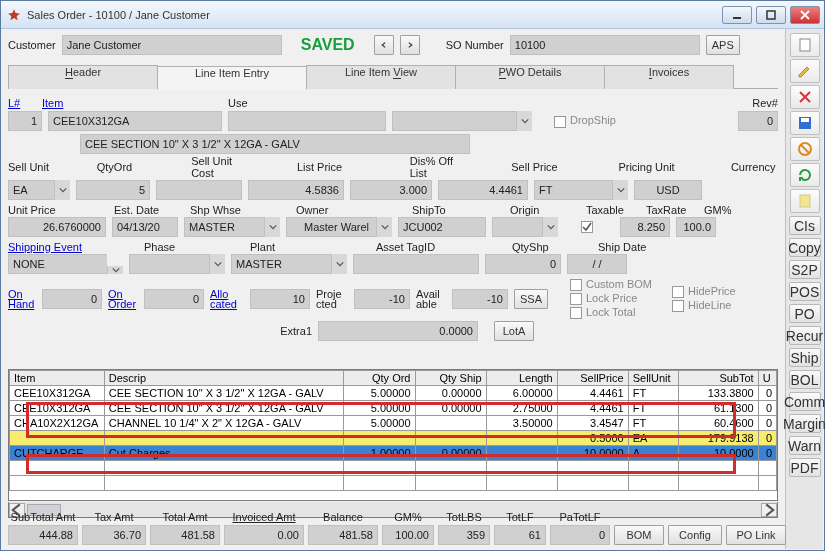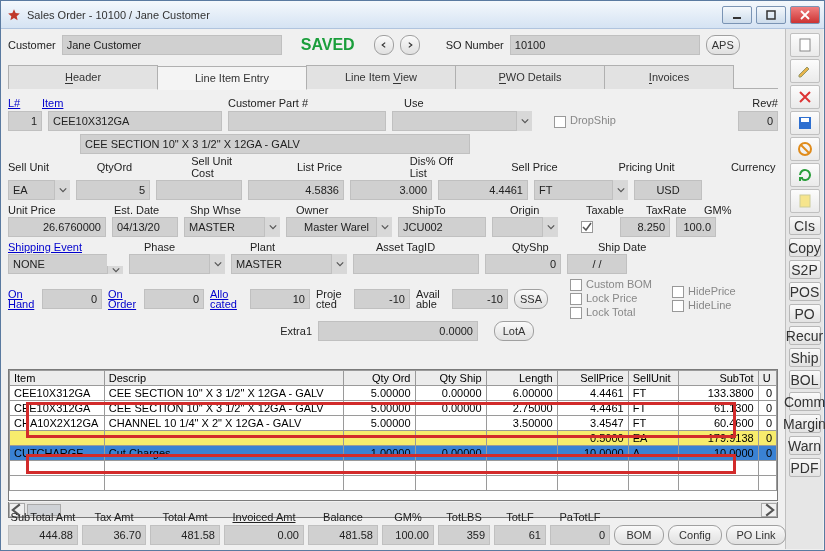--- a/index.html
+++ b/index.html
@@ -35,28 +35,28 @@
 
 #sidebar{position:absolute;right:1px;top:28px;bottom:1px;width:38px;background:#e6e6e6;border-left:1px solid #c0c0c0;display:flex;flex-direction:column;align-items:center;gap:2px;padding-top:4px;}
 .sbicon{width:30px;height:24px;border:1px solid #c0c0c0;border-radius:2px;background:linear-gradient(#fcfcfc,#eaeaea);display:flex;align-items:center;justify-content:center;}
 .sbicon svg{width:16px;height:16px;}
 .sbtxt{width:32px;height:19px;border:1px solid #b8b8b8;border-radius:2px;background:linear-gradient(#fafafa,#e2e2e2);display:flex;align-items:center;justify-content:center;font-size:14px;color:#333;margin-top:1px;}
 
 
 .row{display:flex;align-items:center;gap:6px;}
 .lbl{color:#222;}
 .fld{background:var(--field-bg);border:1px solid #c0c0c0;height:20px;display:flex;align-items:center;padding:0 4px;color:#222;}
-.btn{background:linear-gradient(#fafafa,#e0e0e0);border:1px solid #a0a0a0;border-radius:9px;height:20px;display:flex;align-items:center;justify-content:center;padding:8px 6px;color:#333;}
+.btn{background:linear-gradient(#fafafa,#e0e0e0);border:1px solid #a0a0a0;border-radius:1px;height:20px;display:flex;align-items:center;justify-content:center;padding:8px 6px;color:#333;}
 .navbtn{width:20px;height:20px;}
 .navbtn svg{width:8px;height:8px;}
 .link{color:var(--blue-link);text-decoration:underline;cursor:pointer;}
 
 
 #tabs{display:flex;height:24px;border-bottom:1px solid #b0b0b0;margin-top:8px;}
-.tab{flex:0 0 auto;width:150px;height:24px;border:1px solid #b0b0b0;border-bottom:none;background:#e2e2e2;display:flex;align-items:center;justify-content:center;color:#333;margin-right:-1px;}
+.tab{flex:0 0 auto;width:150px;height:24px;border:1px solid #b0b0b0;border-bottom:none;background:#e2e2e2;display:flex;align-items:flex-start;justify-content:center;color:#333;margin-right:-1px;}
 .tab.active{background:#f4f4f4;border-bottom:1px solid #f4f4f4; position:relative;top:1px;}
 .tab .u{display:inline-block;border-bottom:1px solid #333;}
 .gright{text-align:right;justify-content:flex-end;}
 .chk{width:12px;height:12px;border:1px solid #999;background:#fff;display:inline-block;position:relative;margin-right:4px;vertical-align:middle;}
 .chk.on::after{content:"";position:absolute;left:1px;top:-1px;width:10px;height:10px;background:none;}
 .chk.on svg{position:absolute;left:0;top:0;width:10px;height:10px;}
 .dd{display:flex;}
 .dd .car{width:16px;border-left:1px solid #c0c0c0;display:flex;align-items:center;justify-content:center;background:#d8d8d8;}
 .dd .car svg{width:8px;height:8px;}
 
@@ -206,21 +206,20 @@
     <div class="tab" style="width:130px;">
           <span><span class="u">I</span>nvoices</span>
         </div>
   </div>
 
   <div style="margin-top:8px;">
 
     <div class="row" style="align-items:flex-start;">
       <div style="width:28px;"><span class="link">L#</span></div>
       <div style="width:180px;"><span class="link">Item</span></div>
-      <div style="width:170px;"><span class="lbl">Customer Part #</span></div>
       <div style="width:140px;"><span class="lbl">Use</span></div>
       <div style="flex:1;"></div>
       <div style="width:44px;text-align:right;"><span class="lbl">Rev#</span></div>
     </div>
     <div class="row" style="margin-top:2px;">
       <div class="fld gright" style="width:34px;">
             <span>1</span>
           </div>
       <div class="fld" style="width:174px;">
             <span>CEE10X312GA</span>

